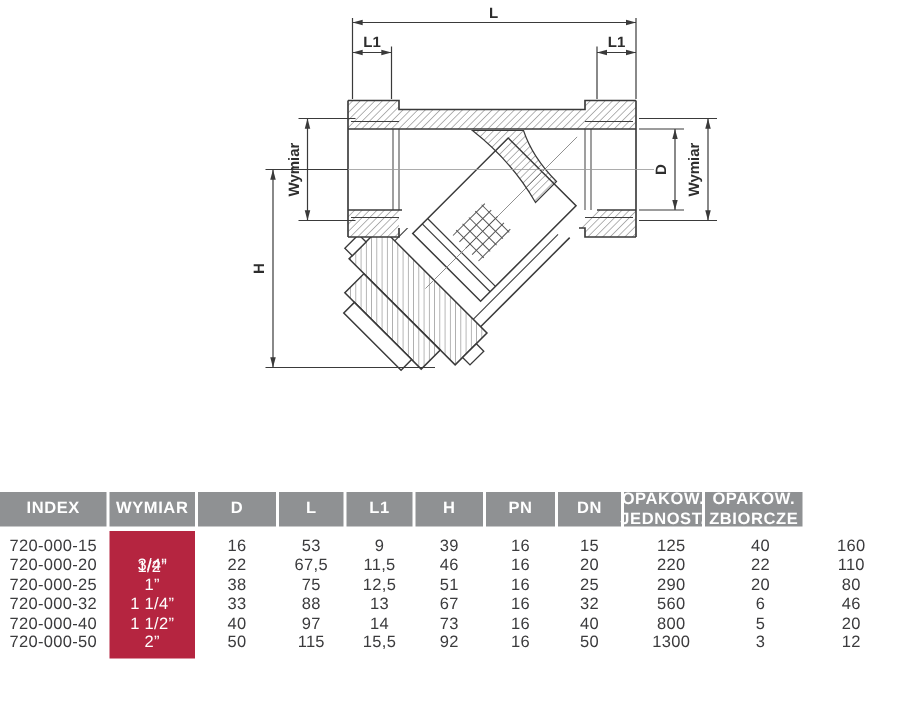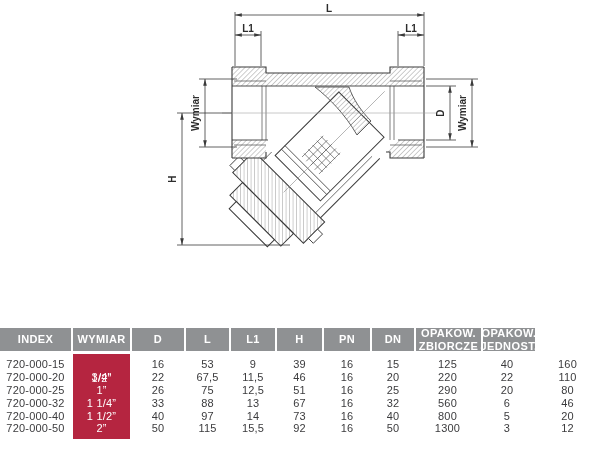--- a/index.html
+++ b/index.html
@@ -145,22 +145,22 @@
   <div id="spec-table">
     <div class="thead">
         <div class="th" style="width: 71px;">INDEX</div>
         <div class="th" style="width: 57px;">WYMIAR</div>
         <div class="th" style="width: 52px;">D</div>
         <div class="th" style="width: 43px;">L</div>
         <div class="th" style="width: 44px;">L1</div>
         <div class="th" style="width: 45px;">H</div>
         <div class="th" style="width: 46px;">PN</div>
         <div class="th" style="width: 42px;">DN</div>
+        <div class="th" style="width: 52px;">OPAKOW. JEDNOST.</div>
         <div class="th" style="width: 65px;">OPAKOW. ZBIORCZE</div>
-        <div class="th" style="width: 52px;">OPAKOW. JEDNOST.</div>
       </div>
     <div class="tbody">
       <div id="red-col"></div>
     <div class="tr">
           <div class="td" style="width: 71px;">720-000-15</div>
           <div class="td td-red" style="width: 57px; margin-top: 20px;">1/2”</div>
           <div class="td" style="width: 52px;">16</div>
           <div class="td" style="width: 43px;">53</div>
           <div class="td" style="width: 44px;">9</div>
           <div class="td" style="width: 45px;">39</div>
@@ -179,21 +179,21 @@
           <div class="td" style="width: 45px;">46</div>
           <div class="td" style="width: 46px;">16</div>
           <div class="td" style="width: 42px;">20</div>
           <div class="td" style="width: 63px;">220</div>
           <div class="td" style="width: 52px;">22</div>
           <div class="td" style="width: 65px;">110</div>
         </div>
         <div class="tr">
           <div class="td" style="width: 71px;">720-000-25</div>
           <div class="td td-red" style="width: 57px;">1”</div>
-          <div class="td" style="width: 52px;">26</div>
+          <div class="td" style="width: 52px;">38</div>
           <div class="td" style="width: 43px;">75</div>
           <div class="td" style="width: 44px;">12,5</div>
           <div class="td" style="width: 45px;">51</div>
           <div class="td" style="width: 46px;">16</div>
           <div class="td" style="width: 42px;">25</div>
           <div class="td" style="width: 63px;">290</div>
           <div class="td" style="width: 52px;">20</div>
           <div class="td" style="width: 65px;">80</div>
         </div>
         <div class="tr">

